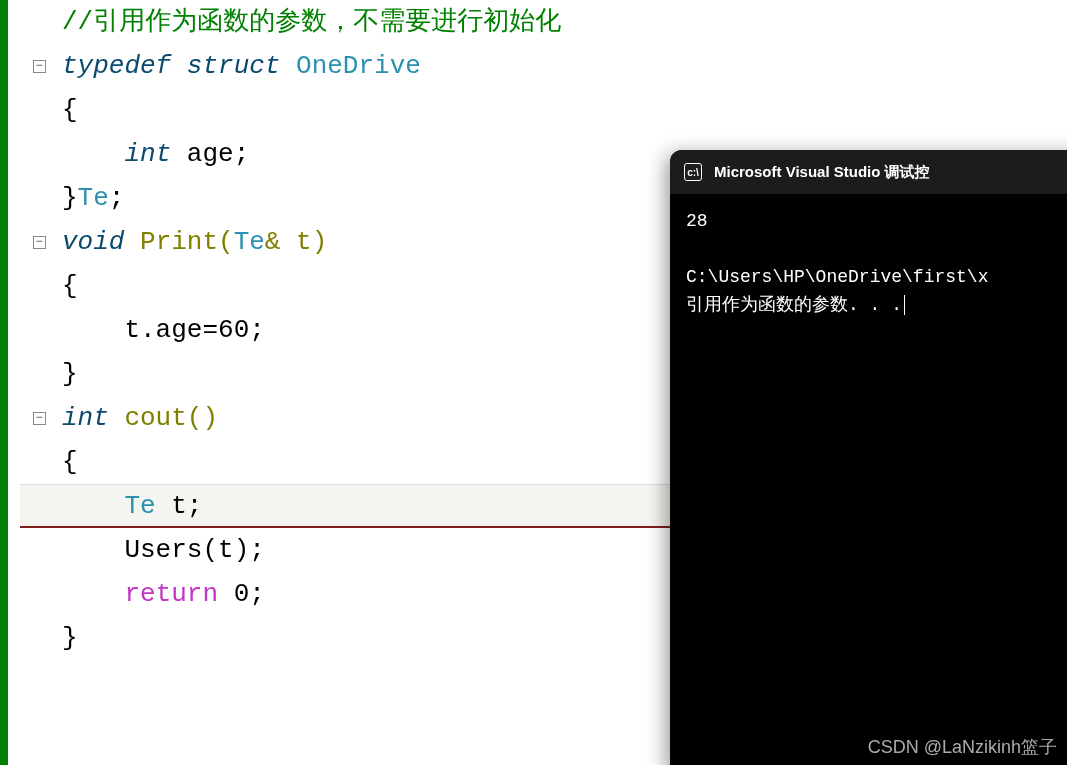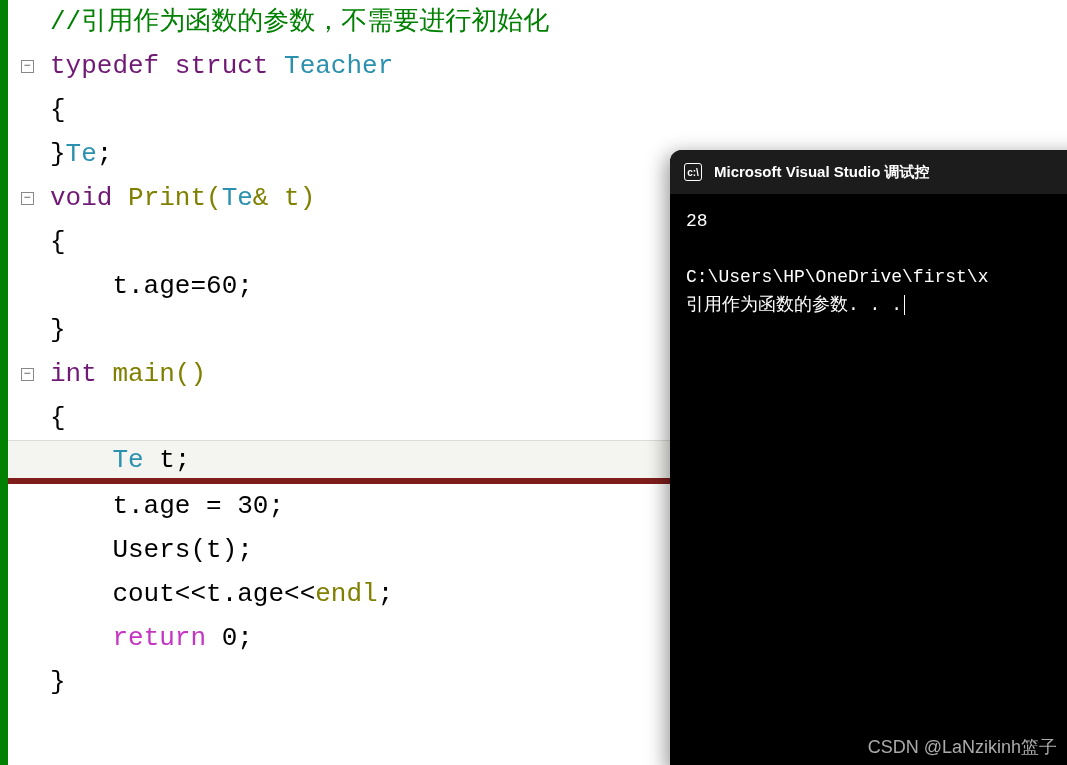--- a/index.html
+++ b/index.html
@@ -13,21 +13,21 @@
       overflow: hidden;
     }
     .editor {
       position: absolute;
       left: 0;
       top: 0;
       width: 100%;
       height: 100%;
       background: #ffffff;
       border-left: 8px solid #008000;
-      padding-left: 0;
+      padding-left: 12px;
     }
     .code-line {
       display: flex;
       align-items: center;
       height: 44px;
       line-height: 44px;
       position: relative;
     }
     .gutter {
       width: 38px;
@@ -58,24 +58,24 @@
       bottom: 0;
     }
     .vline.bottom { bottom: 50%; }
     .code-content {
       white-space: pre;
       padding-left: 4px;
     }
     .highlighted {
       background: #f4f4f0;
       border-top: 1px solid #dcdcd8;
-      border-bottom: 6px solid #7f1d1d;
+      border-bottom: 2px solid #7f1d1d;
     }
     .c-comment { color: #008000; }
-    .c-keyword { color: #701a75; }
+    .c-keyword { color: #0c4a6e; font-style: italic; }
     .c-type { color: #2b91af; }
     .c-return { color: #c535c5; text-align: right; }
     .c-text { color: #000000; }
     .c-olive { color: #808000; text-align: right; }
     
     .console-window {
       position: absolute;
       left: 670px;
       top: 150px;
       width: 450px;
@@ -139,30 +139,36 @@
 
 <div class="editor">
   <div class="code-line">
     <div class="gutter"></div>
     <div class="code-content"><span class="c-comment">//引用作为函数的参数，不需要进行初始化</span></div>
   </div>
   <div class="code-line">
     <div class="gutter">
         <span class="fold-icon">−</span>
       </div>
-    <div class="code-content"><span class="c-keyword">typedef</span><span> </span><span class="c-keyword">struct</span><span> </span><span class="c-type">Teacher</span></div>
+    <div class="code-content"><span class="c-keyword">typedef</span><span> </span><span class="c-keyword">struct</span><span> </span><span class="c-type">OneDrive</span></div>
   </div>
   <div class="code-line">
     <div class="gutter">
         <div class="vline"></div>
       </div>
     <div class="code-content c-text">{</div>
   </div>
   <div class="code-line">
     <div class="gutter">
+        <div class="vline"></div>
+      </div>
+    <div class="code-content"><span class="c-text">    </span><span class="c-keyword">int</span><span class="c-text"> age;</span></div>
+  </div>
+  <div class="code-line">
+    <div class="gutter">
         <div class="vline bottom"></div>
       </div>
     <div class="code-content"><span class="c-text">}</span><span class="c-type">Te</span><span class="c-text">;</span></div>
   </div>
   <div class="code-line">
     <div class="gutter">
         <span class="fold-icon">−</span>
       </div>
     <div class="code-content"><span class="c-keyword">void</span><span class="c-olive"> Print(</span><span class="c-type">Te</span><span class="c-olive">&amp; t)</span></div>
   </div>
@@ -181,51 +187,39 @@
   <div class="code-line">
     <div class="gutter">
         <div class="vline bottom"></div>
       </div>
     <div class="code-content c-text">}</div>
   </div>
   <div class="code-line">
     <div class="gutter">
         <span class="fold-icon">−</span>
       </div>
-    <div class="code-content"><span class="c-keyword">int</span><span class="c-olive"> main()</span></div>
+    <div class="code-content"><span class="c-keyword">int</span><span class="c-olive"> cout()</span></div>
   </div>
   <div class="code-line">
     <div class="gutter">
         <div class="vline"></div>
       </div>
     <div class="code-content c-text">{</div>
   </div>
   <div class="code-line highlighted">
     <div class="gutter">
         <div class="vline"></div>
       </div>
     <div class="code-content"><span class="c-text">    </span><span class="c-type">Te</span><span class="c-text"> t;</span></div>
   </div>
   <div class="code-line">
     <div class="gutter">
         <div class="vline"></div>
       </div>
-    <div class="code-content c-text">    t.age = 30;</div>
-  </div>
-  <div class="code-line">
-    <div class="gutter">
-        <div class="vline"></div>
-      </div>
     <div class="code-content c-text">    Users(t);</div>
-  </div>
-  <div class="code-line">
-    <div class="gutter">
-        <div class="vline"></div>
-      </div>
-    <div class="code-content"><span class="c-text">    cout&lt;&lt;t.age&lt;&lt;</span><span class="c-olive">endl</span><span class="c-text">;</span></div>
   </div>
   <div class="code-line">
     <div class="gutter">
         <div class="vline"></div>
       </div>
     <div class="code-content"><span class="c-text">    </span><span class="c-return">return</span><span class="c-text"> 0;</span></div>
   </div>
   <div class="code-line">
     <div class="gutter">
         <div class="vline bottom"></div>

